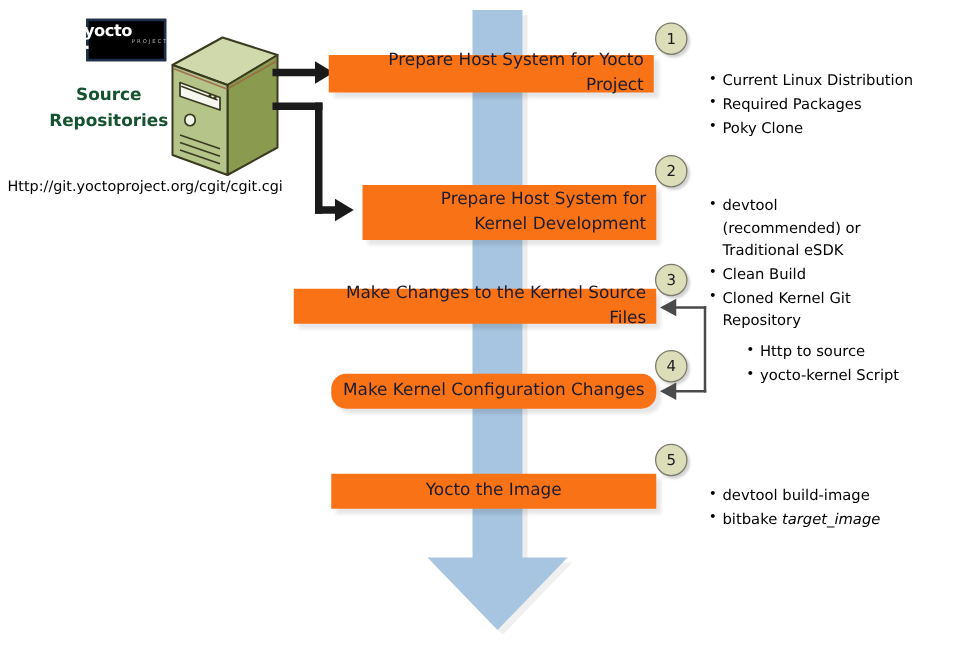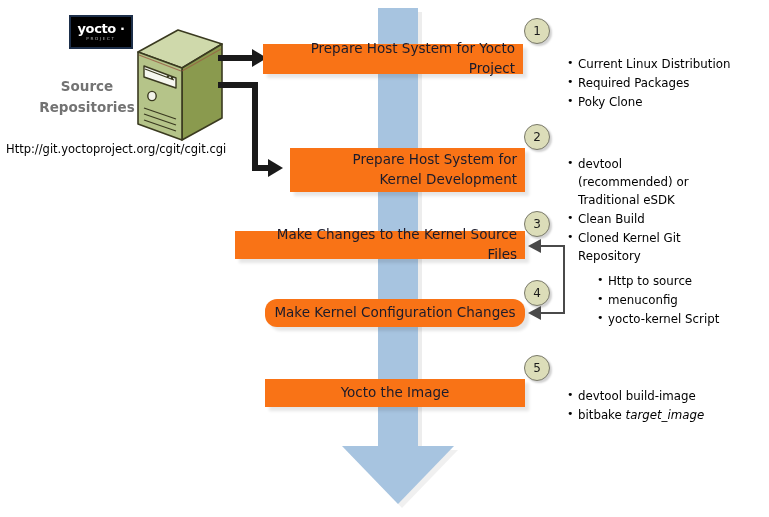--- a/index.html
+++ b/index.html
@@ -60,21 +60,21 @@
   .yocto-logo {
     position: absolute;
     left: 69px;
     top: 15px;
     width: 64px;
     height: 34px;
     background: #000000;
     border: 2px solid #1d2f4a;
     box-sizing: border-box;
     display: flex;
-    flex-direction: column;
+    flex-direction: row;
     align-items: center;
     justify-content: center;
     line-height: 1;
   }
   .yocto-word {
     color: #ffffff;
     font-size: 13px;
     font-weight: bold;
     letter-spacing: -0.4px;
   }
@@ -87,23 +87,22 @@
 
   
   .src-label {
     position: absolute;
     left: 32px;
     top: 66px;
     width: 110px;
     text-align: center;
     font-size: 13.5px;
     font-weight: bold;
-    color: #737373;
+    color: #14532d;
     line-height: 1.55;
-    margin-top: 10px;
   }
   .src-url {
     position: absolute;
     left: 6px;
     top: 142px;
     font-size: 11.5px;
     color: #000000;
     white-space: nowrap;
   }
 
@@ -284,21 +283,20 @@
 
   <div class="brk-line" style="left:563px; top:245px; width:2px; height:69px;"></div>
   <div class="brk-line" style="left:540px; top:245px; width:25px; height:2px;"></div>
   <div class="brk-line" style="left:540px; top:312px; width:25px; height:2px;"></div>
   <div class="brk-arrow" style="left:528px; top:239px;"></div>
   <div class="brk-arrow" style="left:528px; top:306px;"></div>
 
   <div class="blist" style="left:581px; top:257px; width:170px;">
     <ul>
       <li>Http to source</li>
-      <li>menuconfig</li>
       <li>yocto-kernel Script</li>
     </ul>
   </div>
 
   <div class="pbox" style="left:265px; top:379px; width:260px; height:28px;">
     <span>Yocto the Image</span>
   </div>
   <div class="numcircle" style="left:524px; top:355px;">
     <span>5</span>
   </div>

